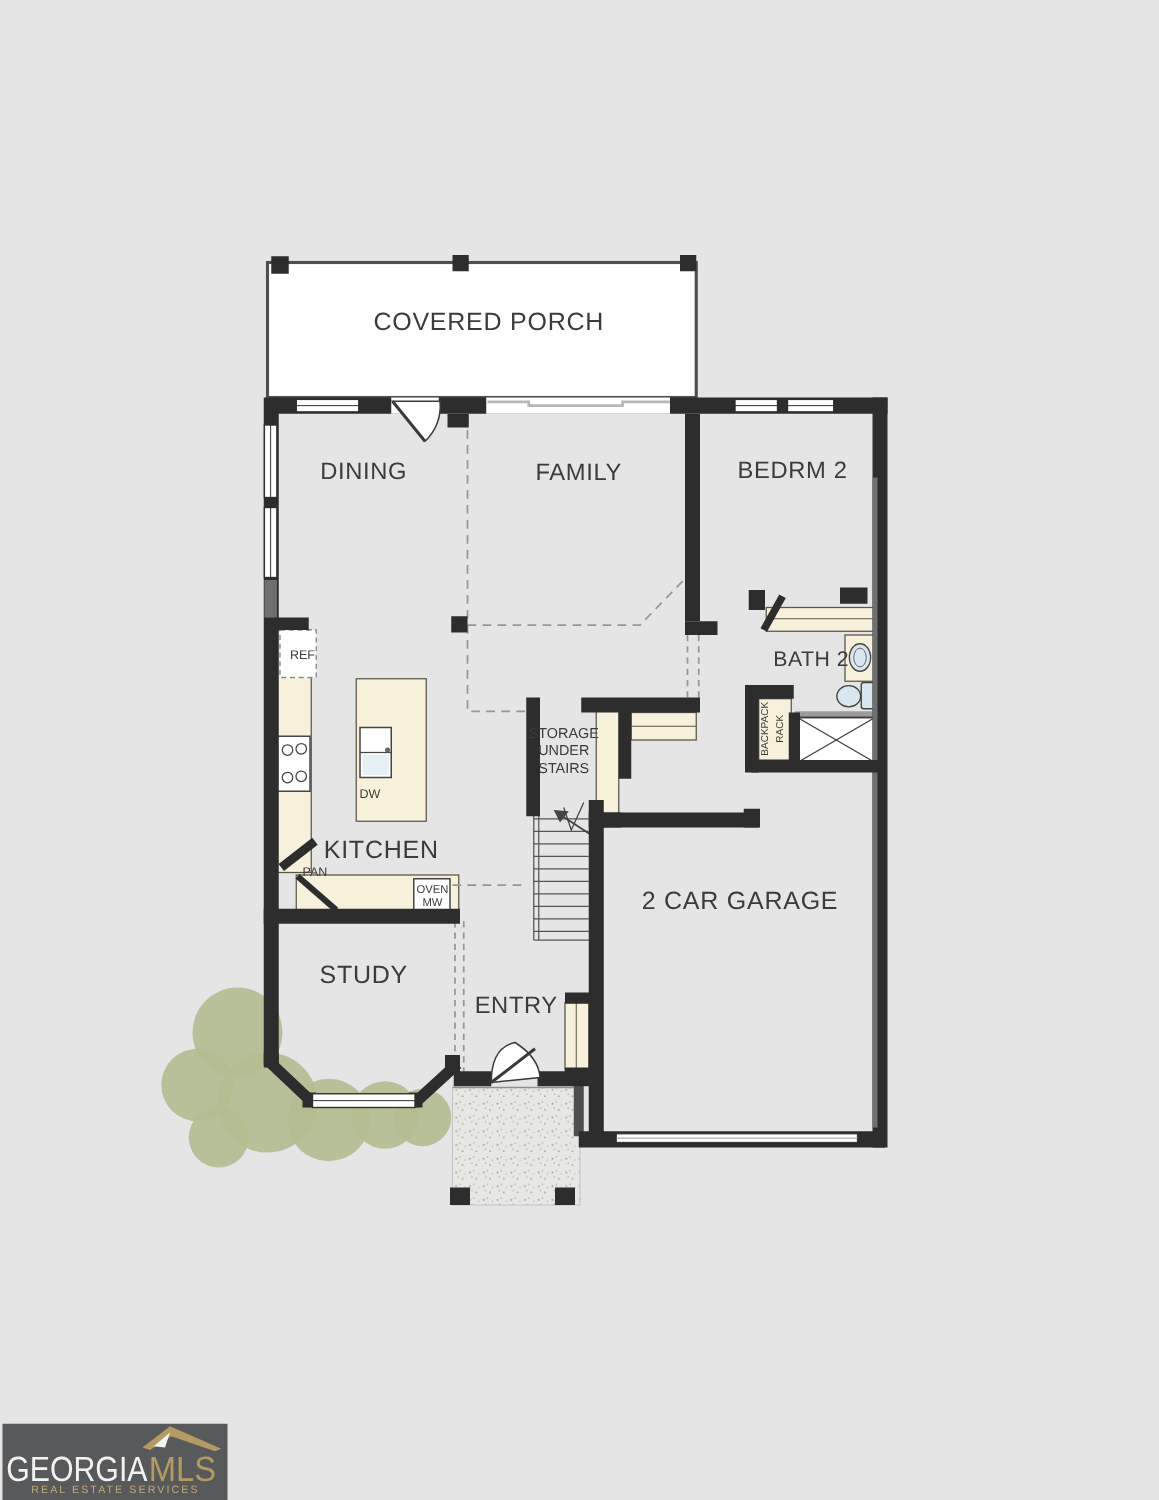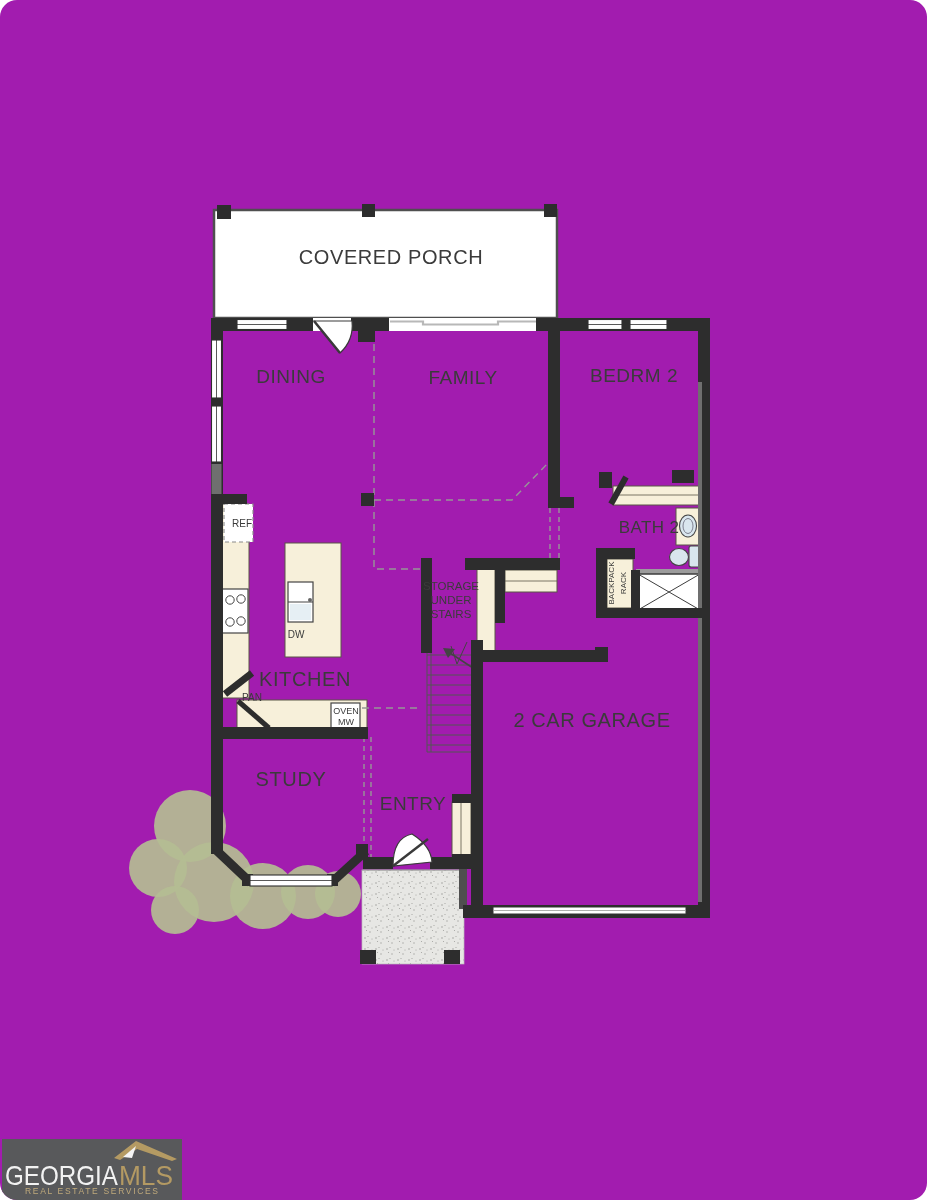--- a/index.html
+++ b/index.html
@@ -1,17 +1,17 @@
 <!DOCTYPE html>
 <html style="--wall: #2d2d2d; --wall-gray: #6f6f6f; --cabinet: #f7f0da; --cabinet-stroke: #5a5647; --fixture: #d9e6ee; --landscape: #b4bd92; --stoop: #e7e7e4; --stoop-dot: #a3a3a0; --dash: #979797; --label: #3b3b3b; --thin-open: #b8b8b8; --logo-bg: #58595b; --logo-gold: #b49a63; --logo-white: #f2f2f2;"><head>
 <meta charset="utf-8">
 <style>
   html,body{margin:0;padding:0;background:#fff;}
-  .page{position:relative;width:927px;height:1200px;background:#a21caf;overflow:hidden;
-        font-family:"Liberation Sans",sans-serif;border-radius:17px;}
+  .page{position:relative;width:927px;height:1200px;background:#e5e5e5;overflow:hidden;
+        font-family:"Liberation Sans",sans-serif;}
   svg text{user-select:none;}
   .wall{fill:var(--wall,#2d2d2d);}
   .graywall{fill:var(--wall-gray,#6f6f6f);}
   .cab{fill:var(--cabinet,#f7f0da);stroke:var(--cabinet-stroke,#5a5647);stroke-width:1;}
   .cabline{stroke:var(--cabinet-stroke,#5a5647);stroke-width:.8;fill:none;}
   .fix{fill:var(--fixture,#d9e6ee);stroke:#444;stroke-width:1.1;}
   .whitebox{fill:#fff;stroke:#444;stroke-width:1.2;}
   .win{fill:#fff;stroke:#2f2f2f;stroke-width:1.1;}
   .winline{stroke:#2f2f2f;stroke-width:.8;fill:none;}
   .thin{stroke:#555;stroke-width:1;fill:none;}

